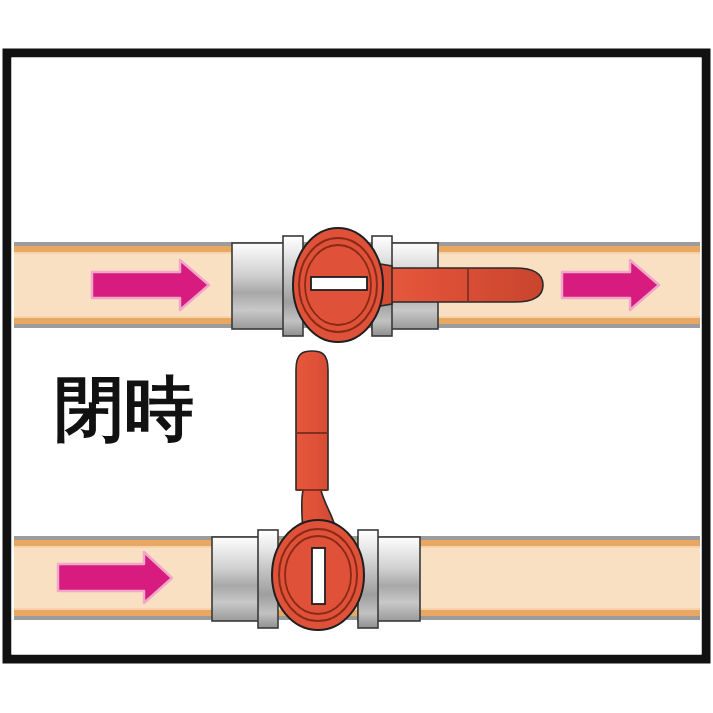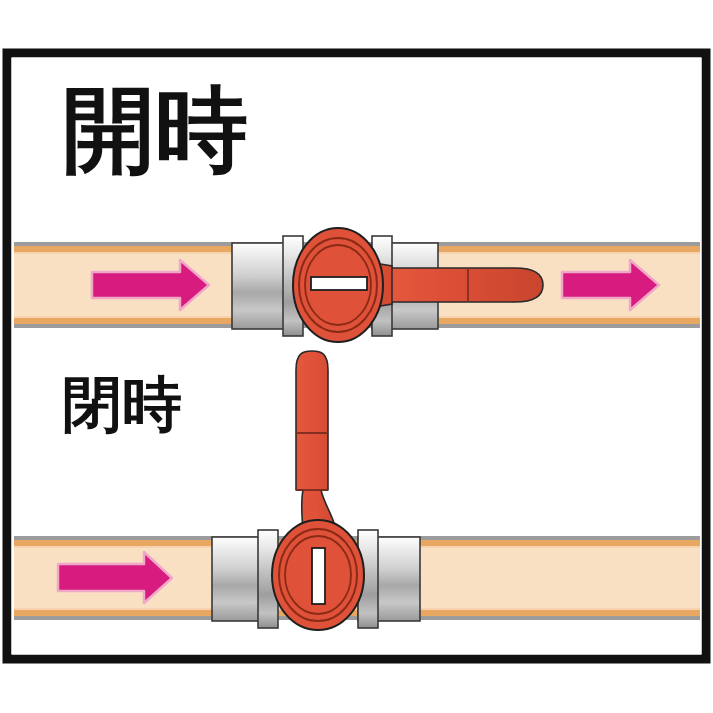--- a/index.html
+++ b/index.html
@@ -30,23 +30,23 @@
     line-height: 1;
     white-space: nowrap;
     user-select: none;
   }
   #label-open {
     left: 62px;
     top: 84px;
     font-size: 93px;
   }
   #label-closed {
-    left: 62px;
+    left: 54px;
     top: 374px;
-    font-size: 60px;
+    font-size: 70px;
   }
   svg { display: block; }
 </style>
 </head>
 <body>
 
 <div id="figure-root">
 
   <svg width="713" height="713" viewBox="0 0 713 713">
     <defs>
@@ -184,17 +184,16 @@
       <g>
         <ellipse cx="318" cy="575" rx="46" ry="55" fill="#DF5138" stroke="#1F1F1F" stroke-width="2"></ellipse>
         <ellipse cx="318" cy="575" rx="39" ry="46" fill="none" stroke="#8A2A16" stroke-width="2"></ellipse>
         <ellipse cx="318" cy="575" rx="33" ry="39" fill="none" stroke="#8A2A16" stroke-width="1.8"></ellipse>
 
         <rect x="312" y="548" width="13" height="56" fill="#FFFFFF" stroke="#1F1F1F" stroke-width="1.8"></rect>
       </g>
     </g>
   </svg>
 
-  <div class="frame-label" id="label-open">開時</div>
 
   <div class="frame-label" id="label-closed">閉時</div>
 
 </div>
 
 </body></html>

